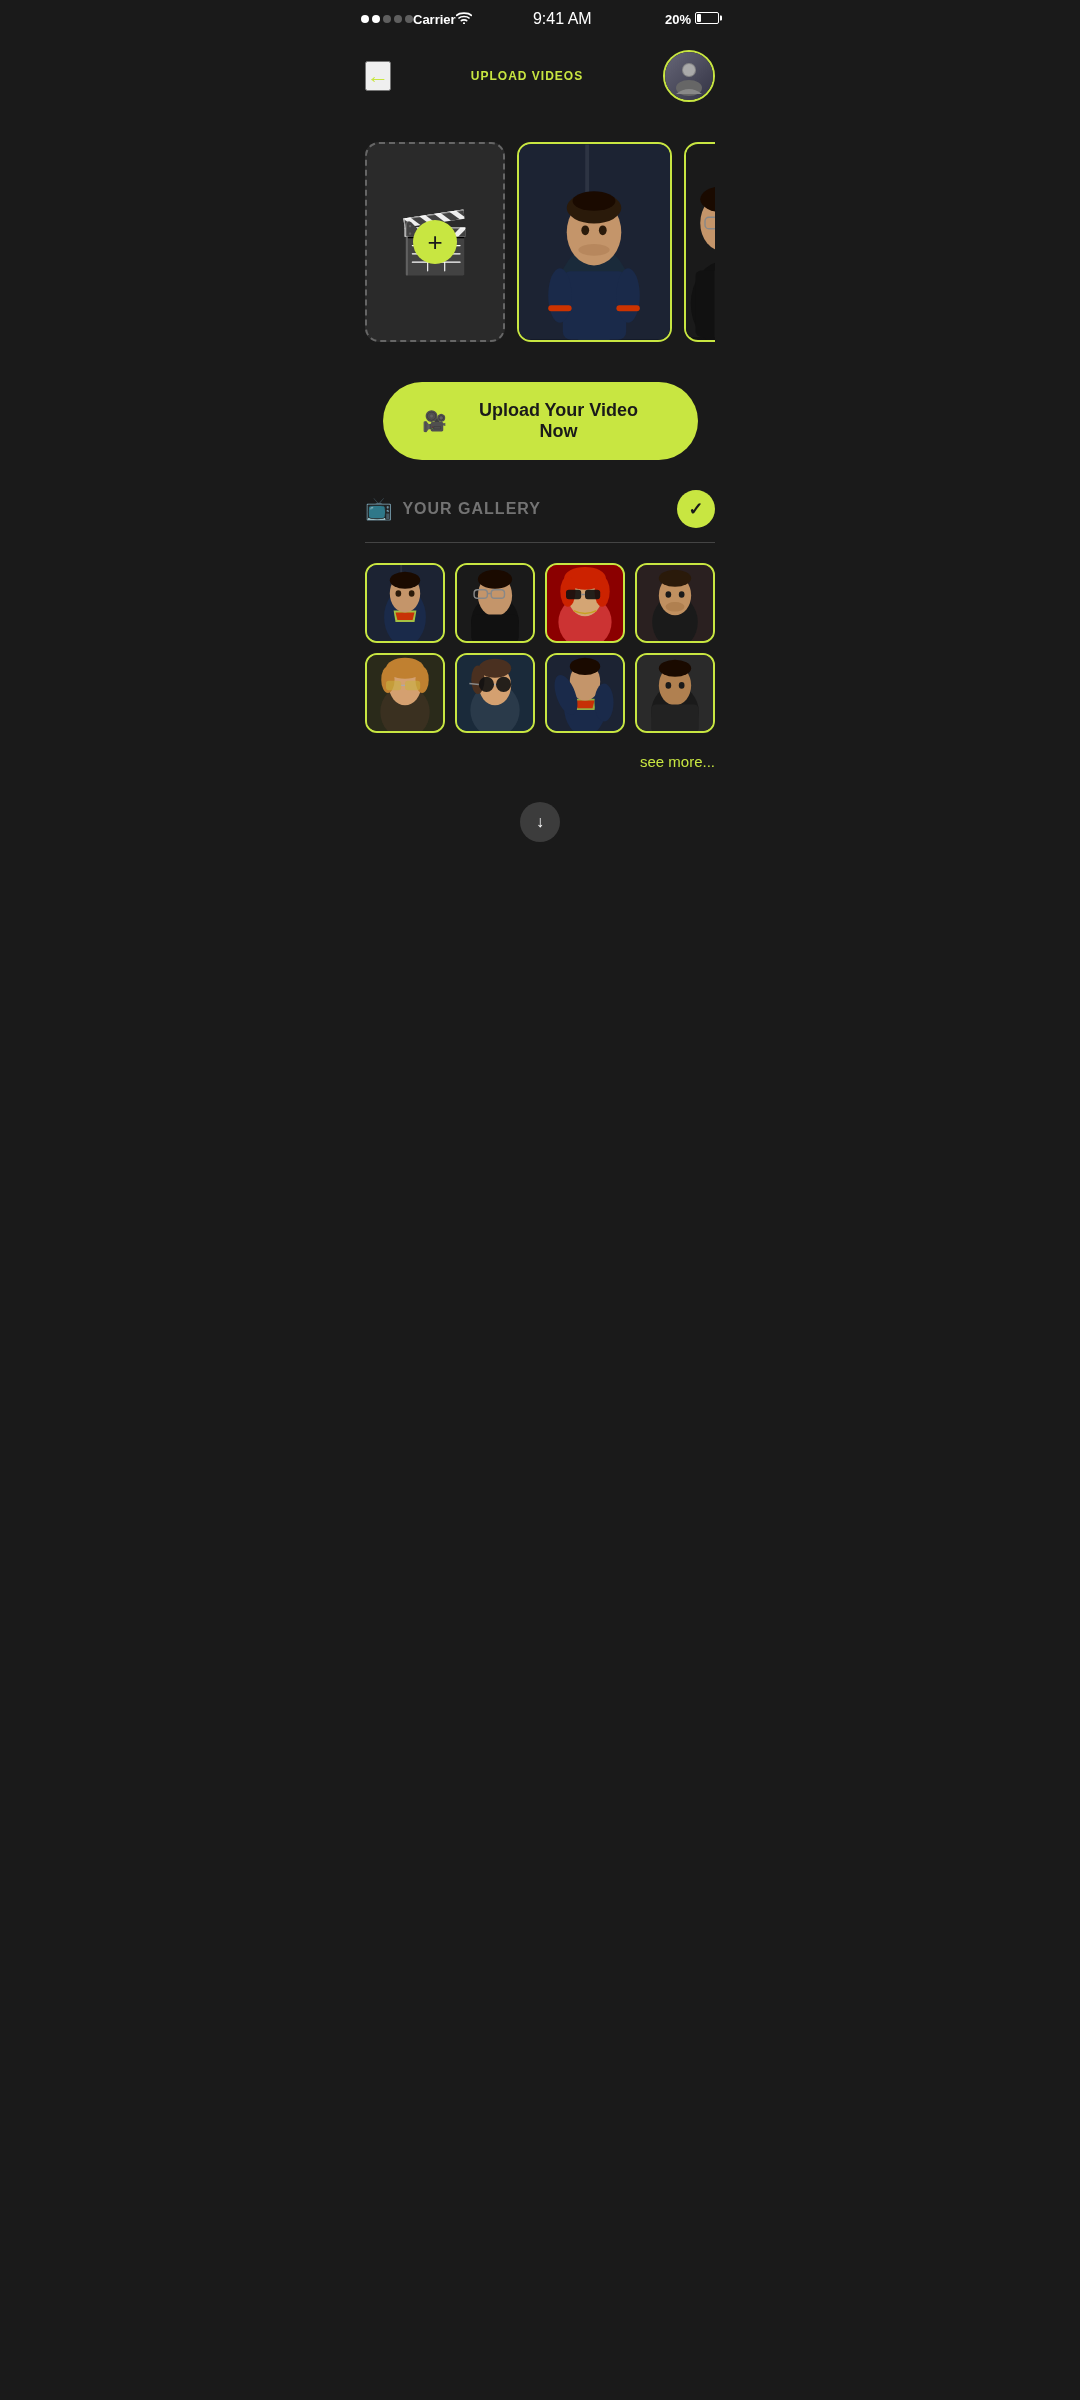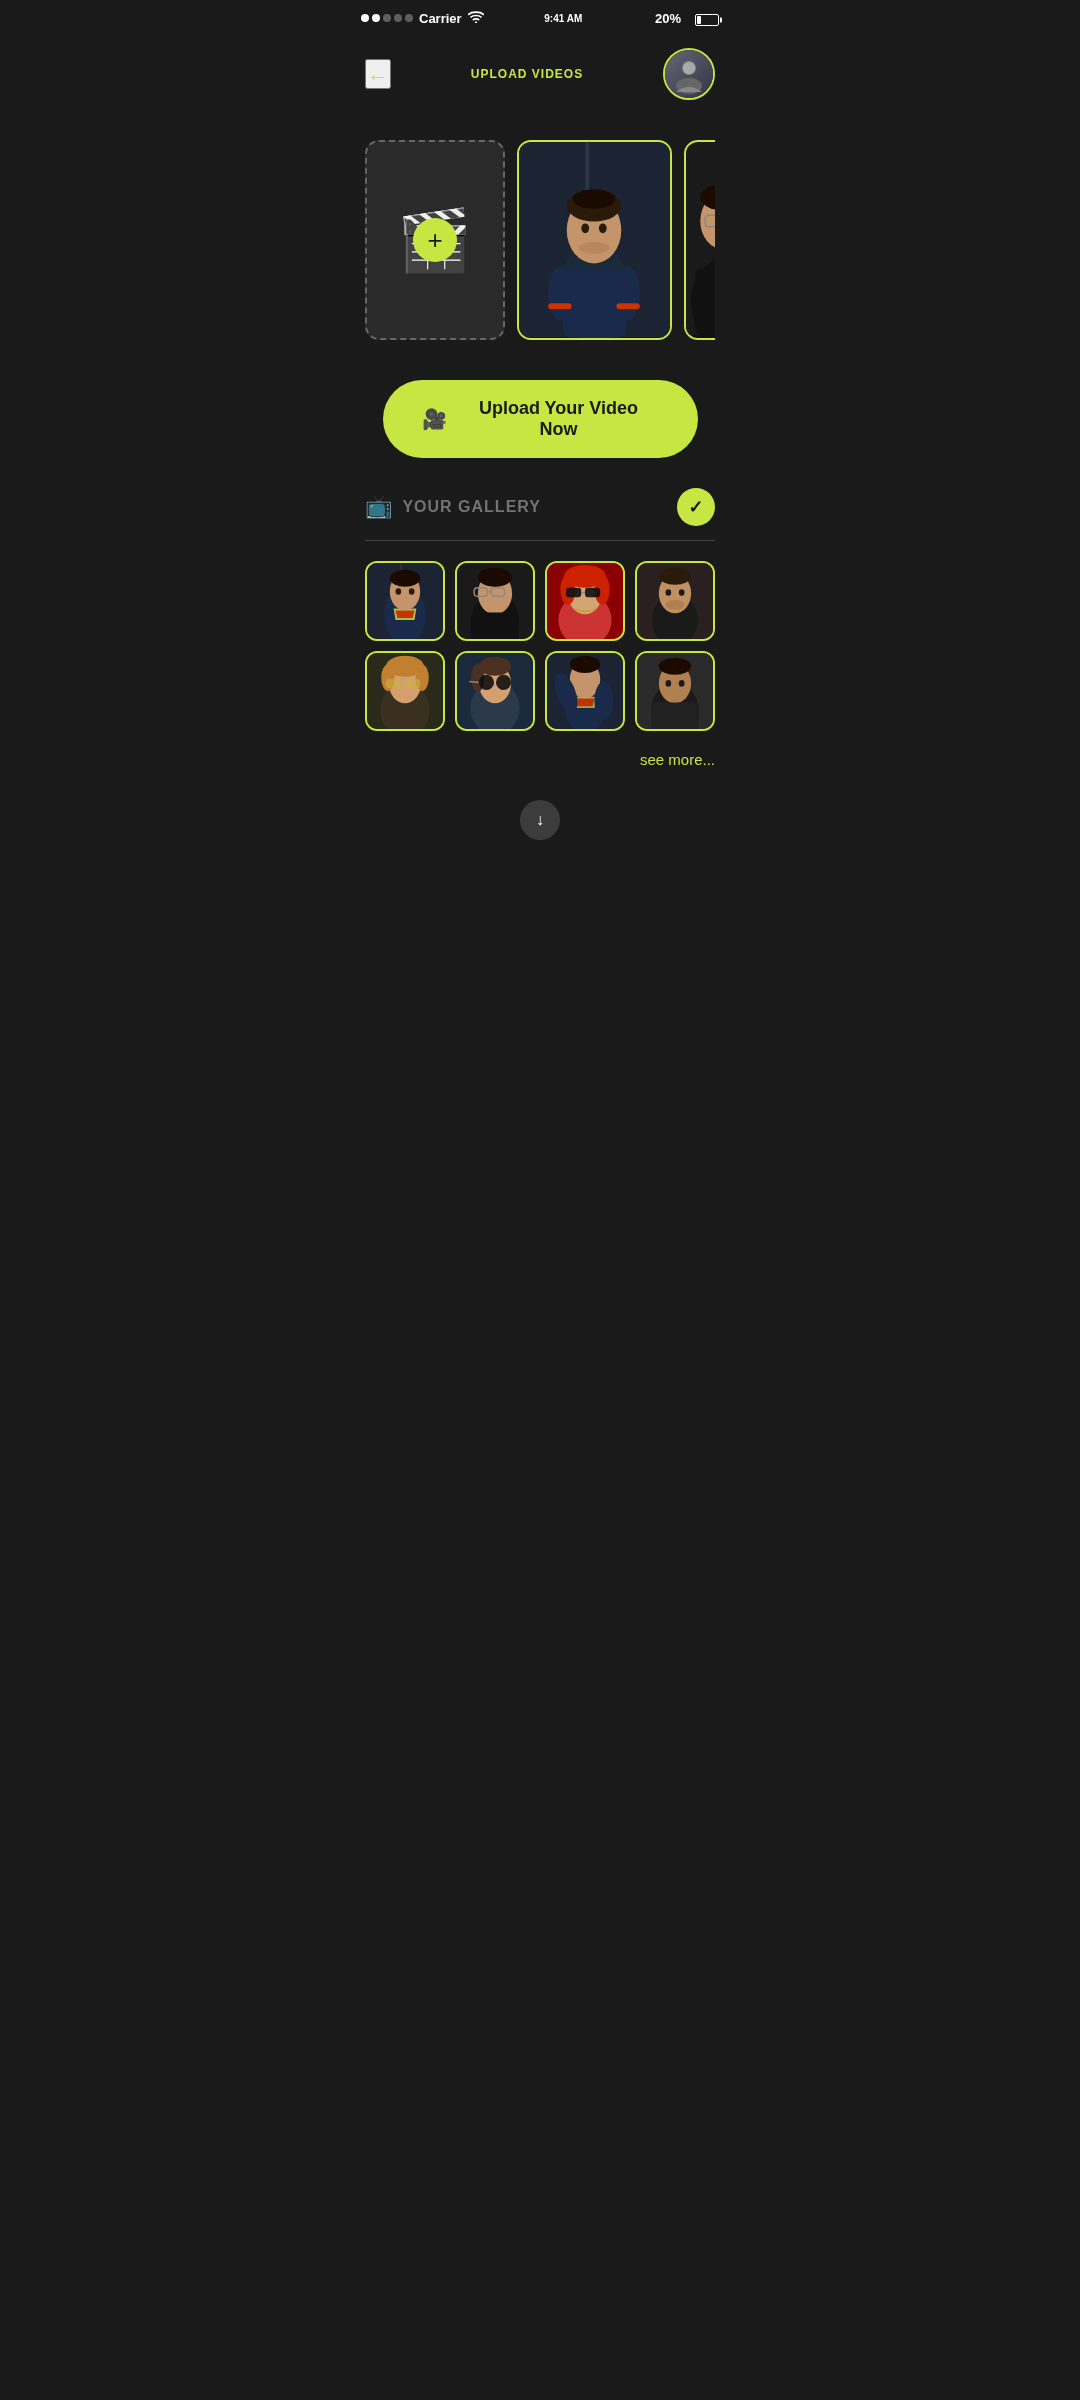--- a/index.html
+++ b/index.html
@@ -21,43 +21,42 @@
       display: flex;
       justify-content: space-between;
       align-items: center;
       padding: 10px 16px 6px;
       font-size: 13px;
       font-weight: 600;
     }
     .status-left {
       display: flex;
       align-items: center;
-      gap: 6px;
     }
     .signal-dots {
       display: flex;
       gap: 3px;
     }
     .dot {
       width: 8px;
       height: 8px;
       border-radius: 50%;
     }
     .dot.filled { background: #fff; }
     .dot.empty { background: rgba(255,255,255,0.3); }
     .wifi-icon {
       color: #fff;
       font-size: 14px;
     }
     .carrier-text { font-size: 13px; }
-    .status-center { font-size: 10px; font-weight: 700; text-align: center; }
+    .status-center { font-size: 16px; font-weight: 400; text-align: center; }
     .status-right {
       display: flex;
-      align-items: flex-end;
-      gap: 14px;
+      align-items: flex-start;
+      gap: 4px;
       font-size: 13px;
       margin-left: 12px;
     }
     .battery-container {
       display: flex;
       align-items: center;
       gap: 3px;
     }
     .battery-icon {
       width: 24px;

